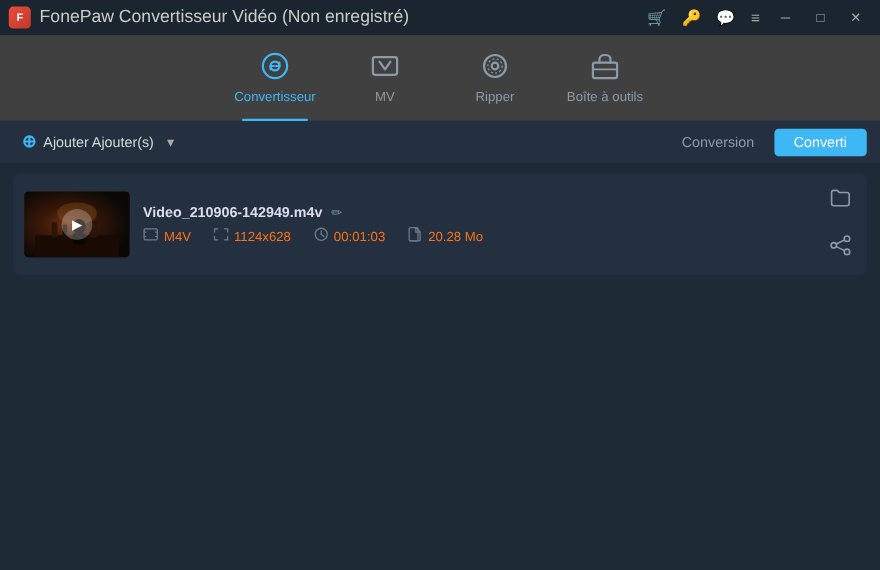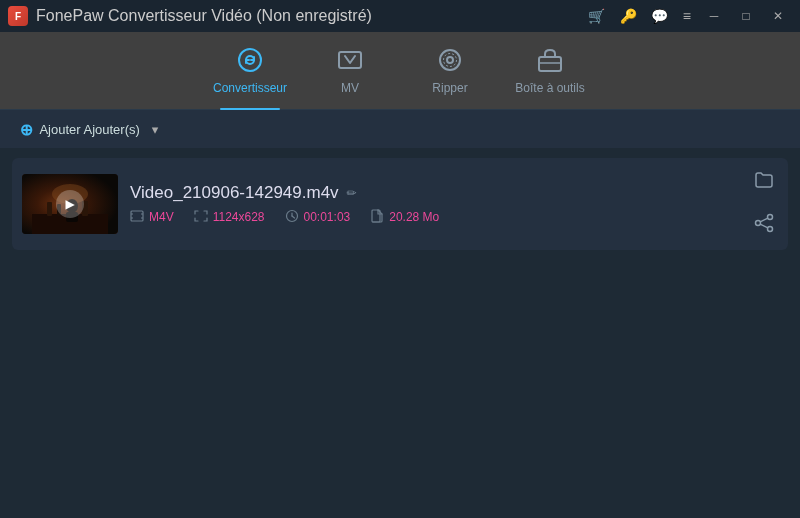--- a/index.html
+++ b/index.html
@@ -224,40 +224,40 @@
       display: flex;
       flex-direction: column;
       gap: 6px;
     }
     .file-name-row {
       display: flex;
       align-items: center;
       gap: 8px;
     }
     .file-name {
-      font-size: 17px;
+      font-size: 13px;
       color: #dde;
-      font-weight: 400;
+      font-weight: 700;
     }
     .edit-icon {
       color: #7a8b9a;
       font-size: 12px;
       cursor: pointer;
     }
     .file-meta {
       display: flex;
       align-items: center;
       gap: 20px;
       flex-wrap: wrap;
     }
     .meta-item {
       display: flex;
       align-items: center;
       gap: 5px;
-      color: #ec4899;
+      color: #f97316;
       font-size: 12px;
     }
     .meta-icon {
       font-size: 13px;
       color: #6a7b8a;
     }
     .file-actions {
       display: flex;
       flex-direction: column;
       gap: 10px;
@@ -336,20 +336,24 @@
   </div>
 </div>
 
 <div id="toolbar">
   <div id="toolbar-left">
     <button id="add-file-btn">
       <span style="font-size:16px;color:#3db8f5;font-weight:bold;">⊕</span>
       <span>Ajouter Ajouter(s)</span>
     </button>
     <button id="add-file-dropdown">▾</button>
+  </div>
+  <div id="toolbar-right">
+    <span id="conversion-label">Conversion</span>
+    <button id="converti-btn">Converti</button>
   </div>
 </div>
 
 <div id="file-list">
   <div class="file-item">
 
     <div class="file-thumb">
       <div class="thumb-img">
         
         <svg width="96" height="60" viewBox="0 0 96 60" xmlns="http://www.w3.org/2000/svg">

